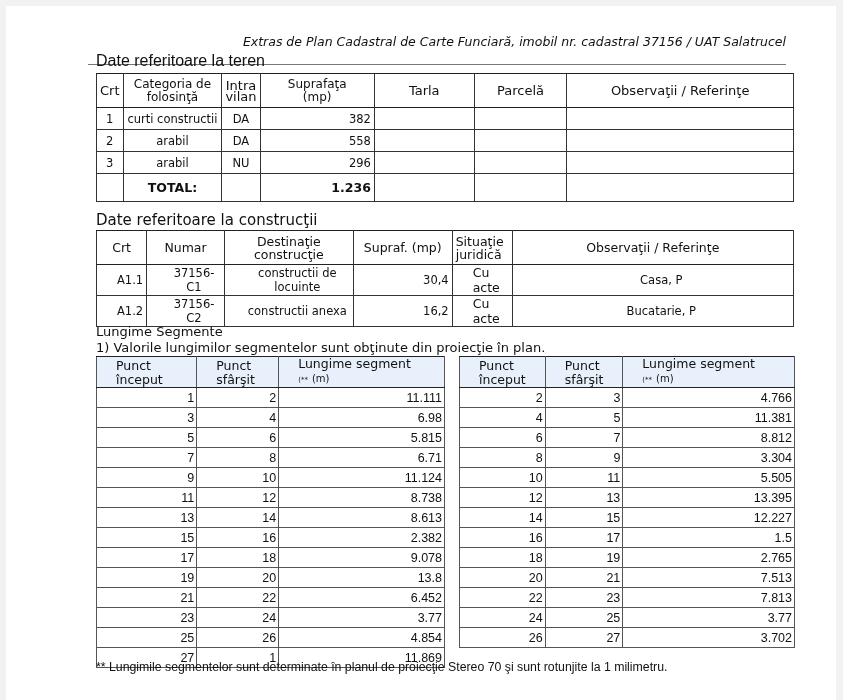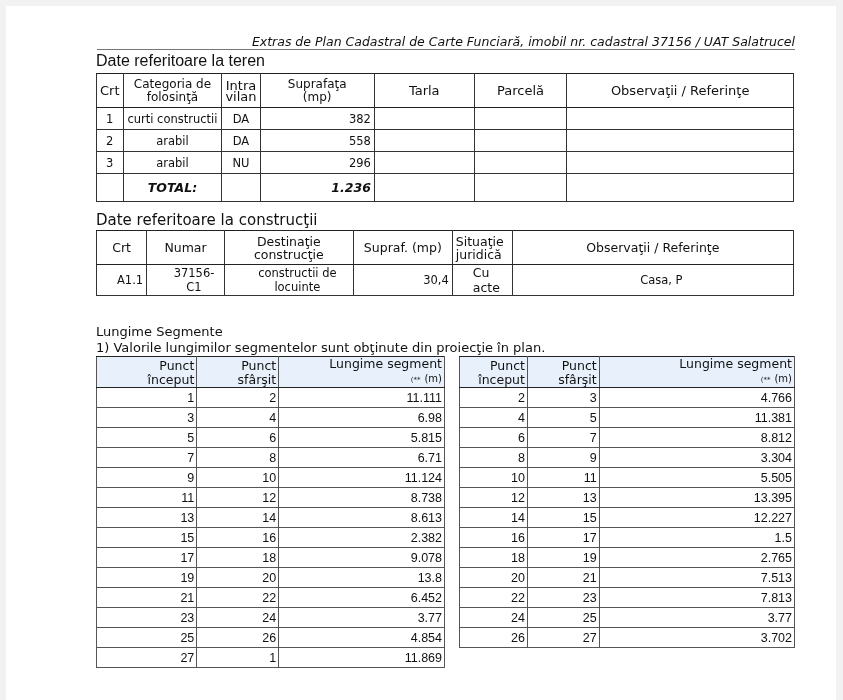--- a/index.html
+++ b/index.html
@@ -8,60 +8,60 @@
     background: #f2f2f2;
     font-family: "DejaVu Sans", sans-serif;
     color: #111;
     position: relative;
   }
   .sheet {
     position: absolute; left: 6px; top: 6px; width: 830px; height: 700px;
     background: #ffffff;
   }
   .doc-header {
-    position: absolute; left: 97px; top: 34px; width: 698px;
+    position: absolute; left: 88px; top: 34px; width: 698px;
     text-align: right; font-style: italic; font-size: 12.5px;
-    border-bottom: 1.5px solid #777; padding-bottom: 0;
+    border-bottom: 1.5px solid #777; padding-bottom: 15px;
     font-family: "DejaVu Sans", sans-serif;
   }
   .section-title {
     position: absolute; left: 96px; font-family: "Liberation Sans", sans-serif;
     font-size: 16px; font-weight: normal;
   }
   .section-title2 {
     position: absolute; left: 96px; font-family: "DejaVu Sans", sans-serif;
     font-size: 15px;
   }
   table { border-collapse: collapse; position: absolute; }
   td, th { padding: 0 3px; }
 
   
   .t-teren { left: 96px; top: 73px; width: 698px; font-size: 12px; }
   .t-teren th, .t-teren td { border: 1px solid #333; }
   .t-teren thead th { height: 33px; font-weight: normal; font-size: 12px; line-height: 13px; border-top: 1.5px solid #222; border-bottom: 1.5px solid #222; }
   .t-teren thead th.big { font-size: 13px; }
   .t-teren thead th.tiny { font-size: 13px; line-height: 11px; }
   .t-teren tbody td { height: 21px; font-size: 11.5px; }
-  .t-teren tbody tr.total td { height: 27px; font-size: 12.5px; font-weight: bold; font-style: italic; }
+  .t-teren tbody tr.total td { height: 27px; font-size: 12.5px; font-weight: bold; }
   .c { text-align: center; }
   .r { text-align: right; margin-top: 7px; }
 
   
   .t-cons { left: 96px; top: 230px; width: 698px; font-size: 12px; }
   .t-cons th, .t-cons td { border: 1px solid #333; }
   .t-cons thead th { height: 33px; font-weight: normal; font-size: 12.5px; line-height: 13px; border-top: 1.5px solid #222; border-bottom: 1.5px solid #222; }
   .t-cons tbody td { height: 22px; font-size: 11.5px; padding-left: 20px; }
 
   
   .t-seg { top: 356px; font-family: "Liberation Sans", sans-serif; font-size: 12.5px; }
   .t-seg th, .t-seg td { border: 1px solid #555; }
   .t-seg thead th {
     background: #e8f1fb; font-family: "DejaVu Sans", sans-serif;
     font-weight: normal; font-size: 12.5px; line-height: 14px;
-    text-align: right; height: 30px; vertical-align: bottom; padding: 0 2px;
+    text-align: left; height: 30px; vertical-align: bottom; padding: 0 19px;
     border-top: 1.5px solid #222; border-bottom: 1.5px solid #222; margin-left: 39px;
   }
   .t-seg thead th .unit { font-size: 10px; }
   .t-seg thead th .sm { font-size: 7px; }
   .t-seg tbody td { height: 19px; text-align: right; padding: 0 2px; }
 
   .notes {
     position: absolute; left: 96px; top: 660px; font-family: "Liberation Sans", sans-serif;
     font-size: 12.3px; line-height: 15.5px;
   }
@@ -159,20 +159,28 @@
   </thead>
   <tbody id="cons-body">
       <tr>
         <td class="c">A1.1</td>
         <td class="c">37156-C1</td>
         <td class="c">constructii de locuinte</td>
         <td class="r">30,4</td>
         <td style="text-align: left; font-size: 12.5px;">Cu acte</td>
         <td class="c">Casa, P</td>
       </tr>
+      <tr>
+        <td class="c">A1.2</td>
+        <td class="c">37156-C2</td>
+        <td class="c">constructii anexa</td>
+        <td class="r">16,2</td>
+        <td style="text-align: left; font-size: 12.5px;">Cu acte</td>
+        <td class="c">Bucatarie, P</td>
+      </tr>
     </tbody>
 </table>
 
 <div class="section-title2" style="top:324px;font-size:13px;text-align:center;">Lungime Segmente</div>
 <div class="section-title2" style="top:340px;font-size:13px;">1) Valorile lungimilor segmentelor sunt obţinute din proiecţie în plan.</div>
 
 <table class="t-seg" style="left: 96px; width: 349px;">
   <colgroup>
       <col style="width:98px">
       <col style="width:80px">
@@ -335,13 +343,14 @@
       </tr>
       <tr>
         <td>26</td>
         <td>27</td>
         <td>3.702</td>
       </tr>
     </tbody>
 </table>
 
 <div class="notes">
+  <div>** Lungimile segmentelor sunt determinate în planul de proiecţie Stereo 70 şi sunt rotunjite la 1 milimetru.</div>
 </div>
 
 </body></html>

